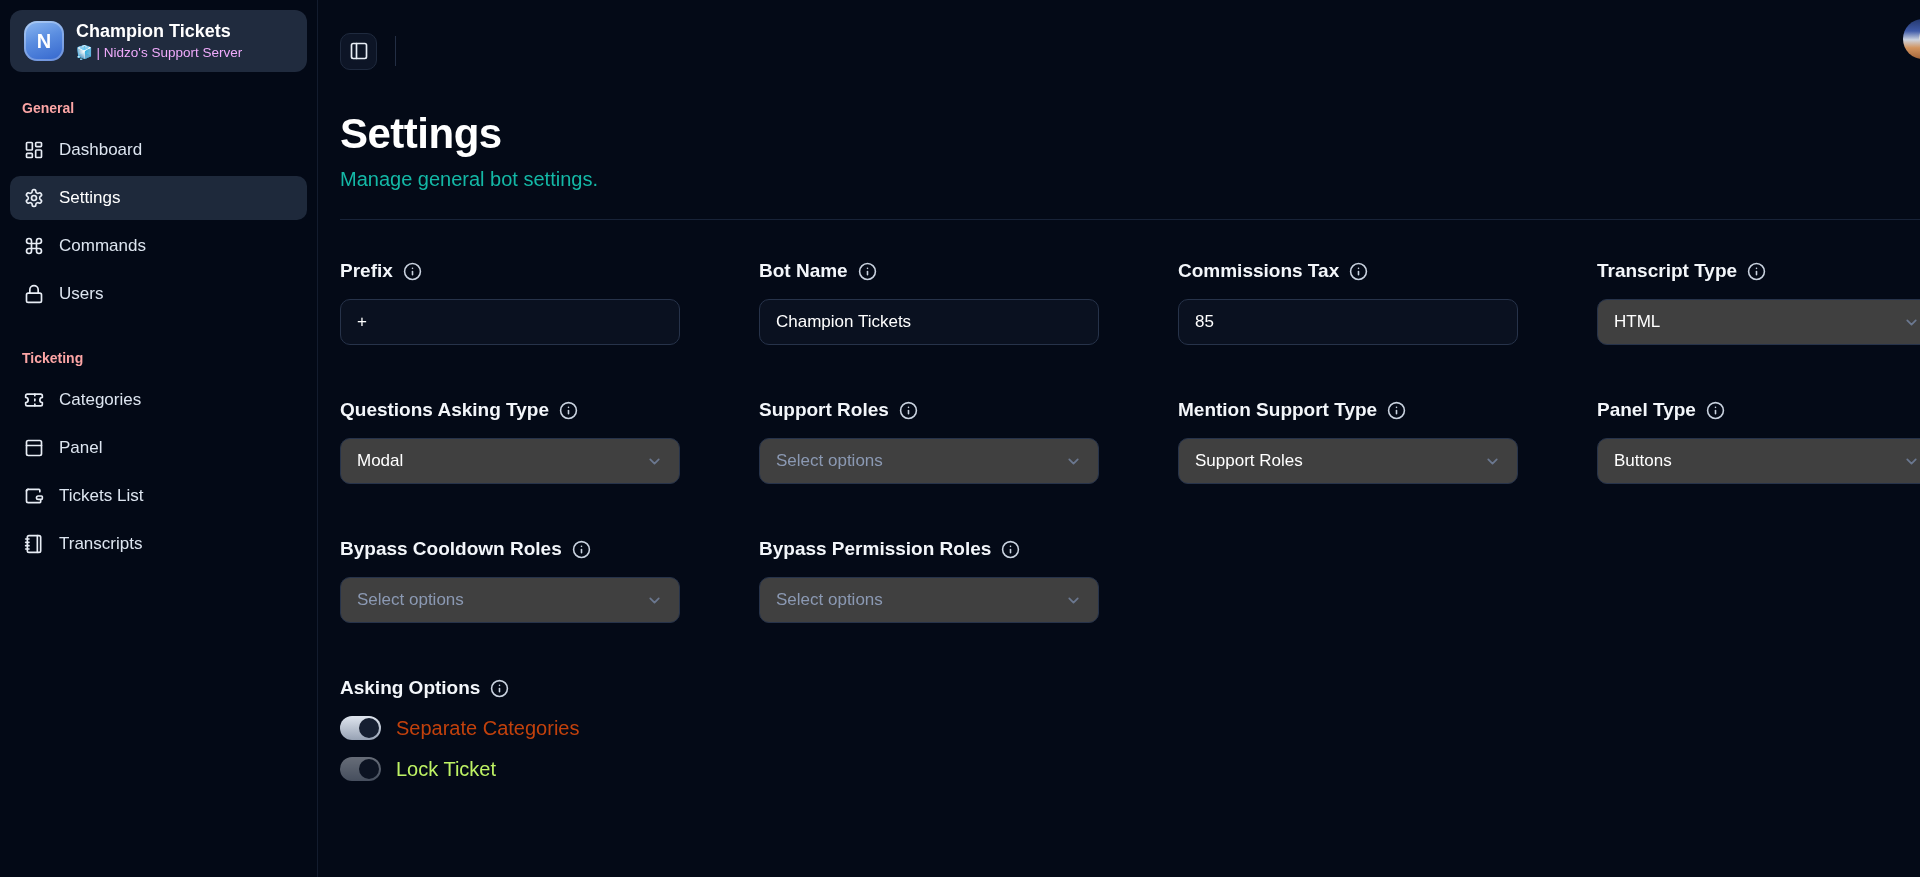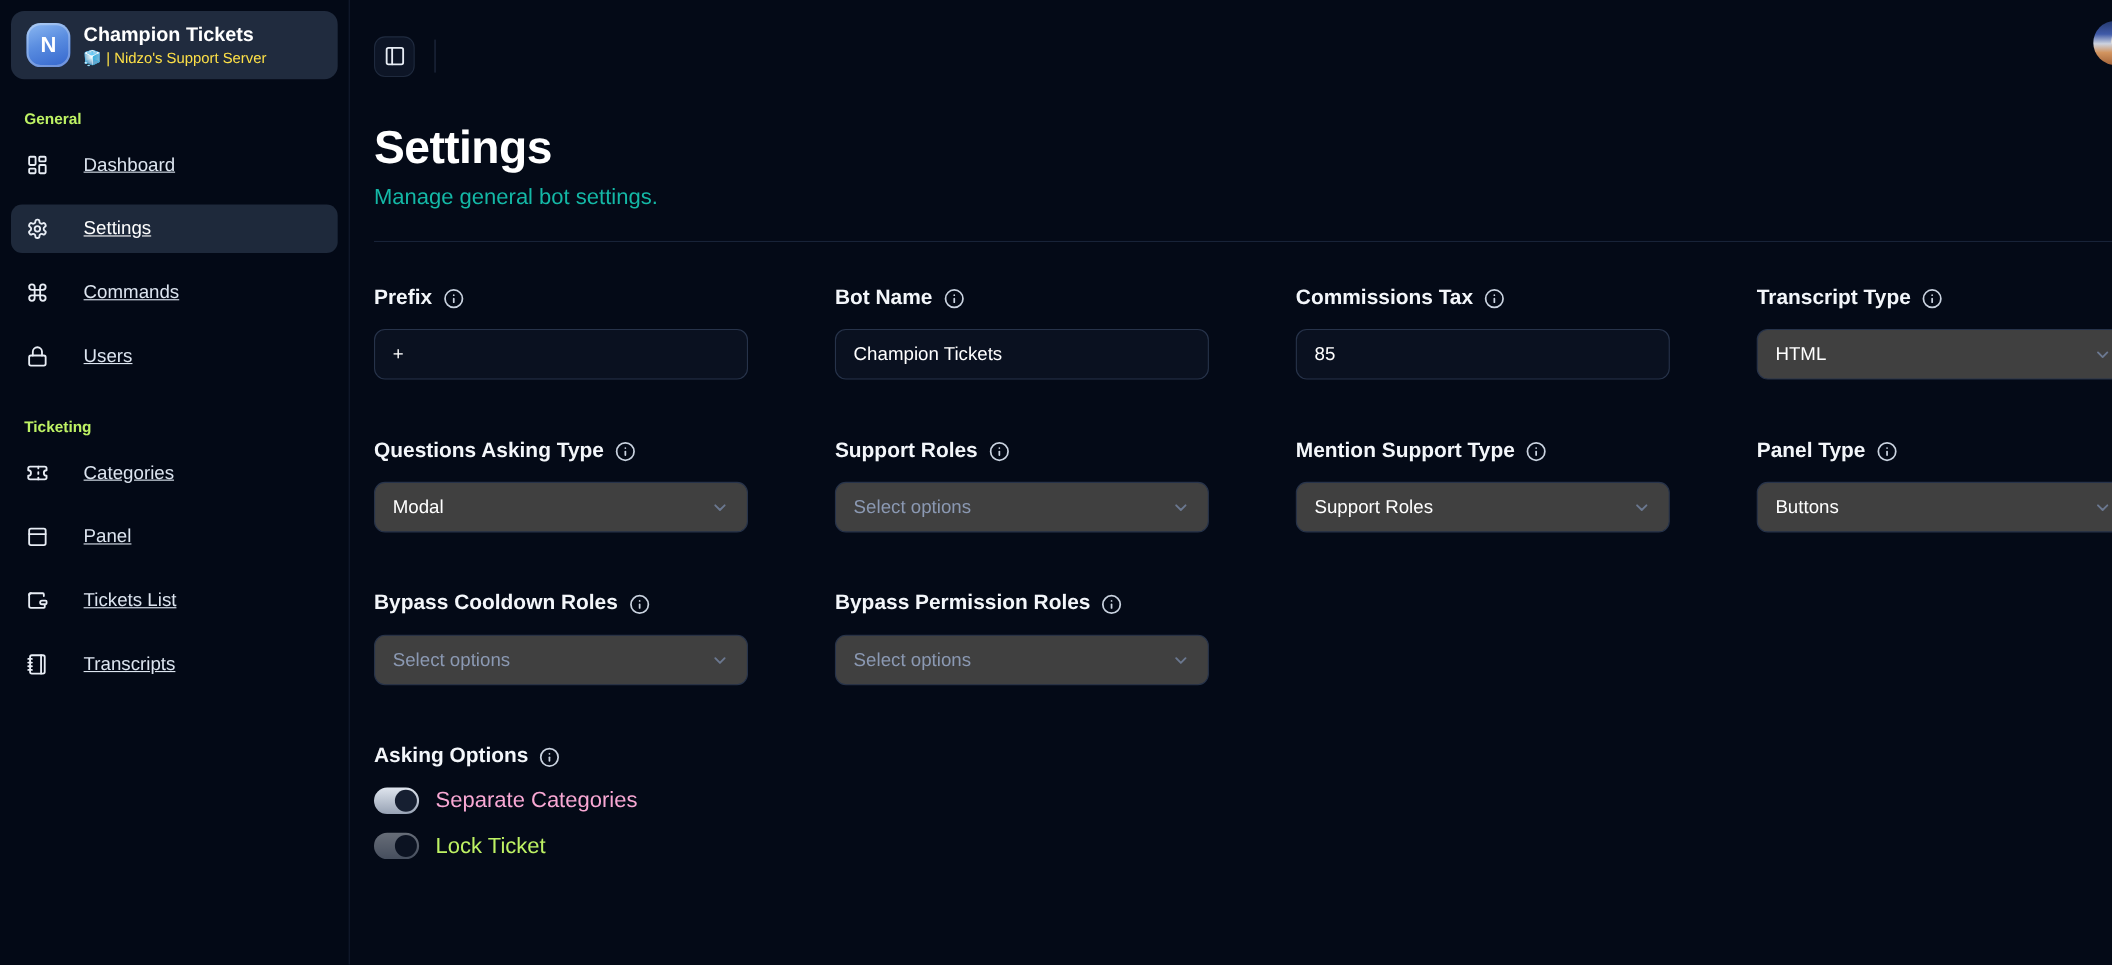--- a/index.html
+++ b/index.html
@@ -29,33 +29,32 @@
   }
   .server-avatar {
     width:40px; height:40px; border-radius:13px;
     background:linear-gradient(160deg,#8db9f2 0%,#5a8de0 45%,#3365cd 100%);
     display:flex; align-items:center; justify-content:center;
     color:#ffffff; font-weight:bold; font-size:20px;
     box-shadow:inset 0 0 0 2px rgba(255,255,255,.28);
   }
   .server-meta { line-height:1.25; }
   .server-name { font-size:18px; font-weight:700; color:#ffffff; }
-  .server-tagline { font-size:13.5px; color:#fde047; margin-top:2px; }
+  .server-tagline { font-size:13.5px; color:#f0abfc; margin-top:2px; }
 
   .section-label {
-    font-size:14px; font-weight:600; color:#bef264;
+    font-size:14px; font-weight:600; color:#fca5a5;
     margin:28px 0 12px 12px;
   }
   .section-label.second { margin-top:34px; }
   .nav-item {
-    display:flex; align-items:center; gap:32px;
+    display:flex; align-items:center; gap:15px;
     height:44px; padding:0 14px; border-radius:10px;
     color:#dde5f0; font-size:17px; cursor:pointer;
-    margin-bottom:14px;
-    text-decoration:underline;
+    margin-bottom:4px;
   }
   .nav-item .nicon { color:#e8edf5; width:20px; height:20px; }
   .nav-item.active { background:#1e293b; color:#ffffff; }
 
   
   .main { flex:1; position:relative; height:100%; }
   .topbar { display:flex; align-items:center; padding:22px 0 0 22px; height:80px; }
   .panel-toggle {
     width:37px; height:37px; border-radius:10px;
     background:#0d1526; border:1px solid #1f2a3e;
@@ -117,21 +116,21 @@
     width:41px; height:24px; border-radius:13px; position:relative;
     background:linear-gradient(180deg,#dfe5ee 0%,#97a2b4 100%);
     cursor:pointer; flex:none;
   }
   .switch .knob {
     position:absolute; top:2px; right:2px;
     width:20px; height:20px; border-radius:50%;
     background:#161f31;
   }
   .toggle-row.dim .switch { opacity:.45; }
-  .toggle-label { font-size:20px; color:#f9a8d4; }
+  .toggle-label { font-size:20px; color:#c2410c; }
   .toggle-row.dim .toggle-label { color:#bef264; }
 
   
   .scroll-thumb {
     position:absolute; right:29px; top:250px;
     width:6px; height:210px; border-radius:3px;
     background:#4a5568; cursor:pointer;
   }
 </style>
 </head>

